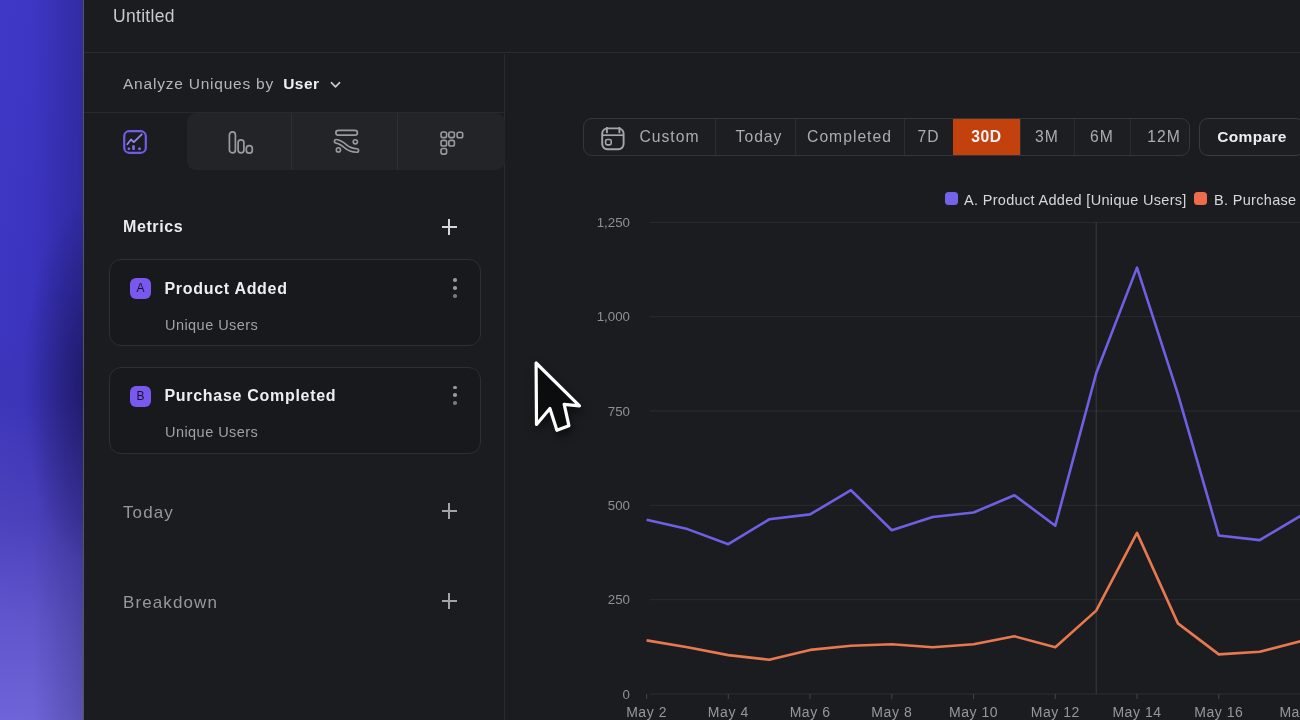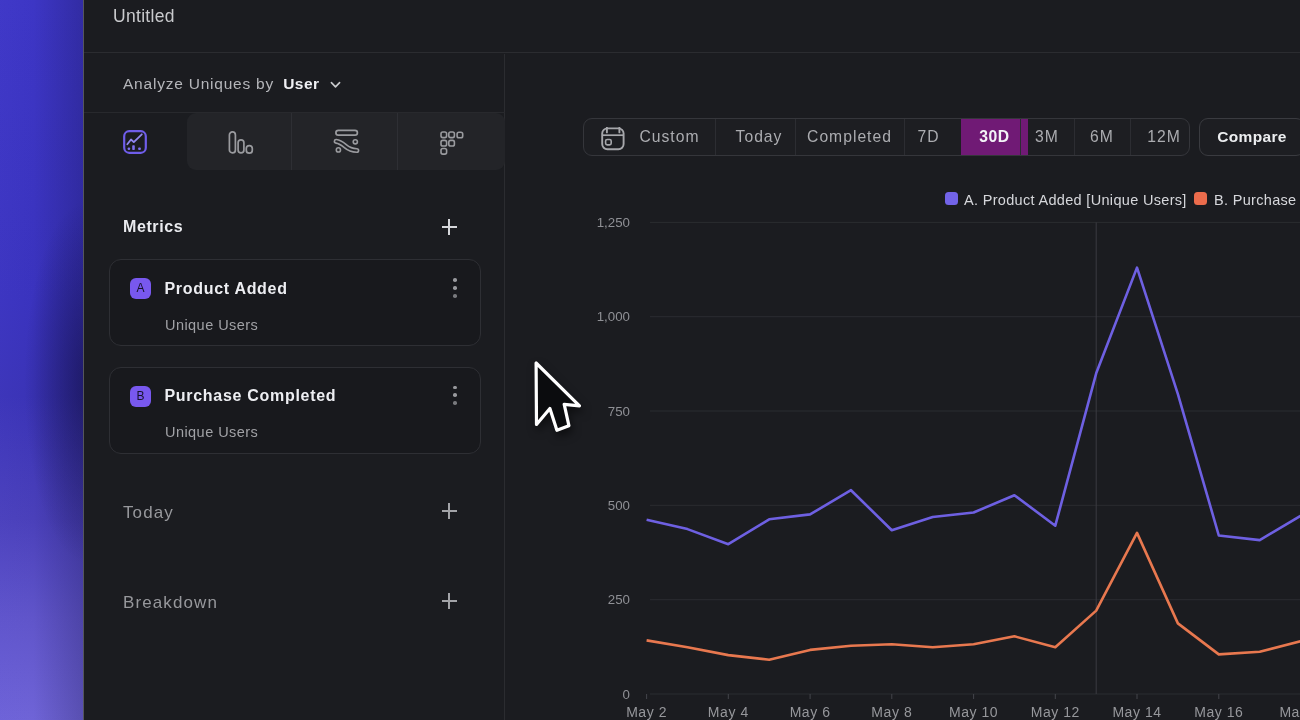--- a/index.html
+++ b/index.html
@@ -29,21 +29,21 @@
 .ctitle { position:absolute; left:54.5px; top:19.5px; font-size:16px; font-weight:600; color:#edeef2; letter-spacing:0.7px; }
 .csub { position:absolute; left:55px; top:56.5px; font-size:14.5px; color:#a0a1a5; letter-spacing:0.45px; }
 .dots { position:absolute; right:23px; top:18px; width:4px; }
 .dots i { display:block; width:3.6px; height:3.6px; border-radius:50%; background:#98999d; margin-bottom:4.4px; }
 .plus { position:absolute; width:15.6px; height:15.6px; }
 .plus::before { content:""; position:absolute; left:0; top:7px; width:15.6px; height:1.8px; background:#a3a4a8; }
 .plus::after { content:""; position:absolute; left:6.9px; top:0; width:1.8px; height:15.6px; background:#a3a4a8; }
 .plus.br::before, .plus.br::after { background:#d6d7db; }
 #rangebar { position:absolute; left:583px; top:118px; width:607px; height:38px; border:1px solid #35363b; border-radius:9px; background:#1d1e22; }
 #rangebar .cell { position:absolute; top:0; height:36px; line-height:36px; text-align:center; font-size:15.7px; color:#abacb0; letter-spacing:1.0px; }
-#rangebar .sel { background:#701a75; color:#f3f3f7; font-weight:700; letter-spacing:0.6px;margin-left:8px; }
+#rangebar .sel { background:#c2410c; color:#f3f3f7; font-weight:700; letter-spacing:0.6px; }
 #rangebar .vsep { position:absolute; top:0; width:1px; height:36px; background:#2c2d32; }
 #compare { position:absolute; left:1199px; top:118px; width:106px; height:38px; border:1px solid #3a3b40; border-radius:9px; background:#1d1e22; color:#eceef0; font-size:15.5px; font-weight:600; text-align:center; line-height:36px; letter-spacing:0.35px; }
 .lgsq { position:absolute; top:192px; width:13px; height:13px; border-radius:3.5px; }
 .lgtx { position:absolute; top:191.5px; font-size:14.5px; color:#d6d7db; white-space:nowrap; letter-spacing:0.32px; }
 svg { display:block; }
 </style>
 </head>
 <body>
 <div id="strip"></div>
 <div id="edge"></div>

